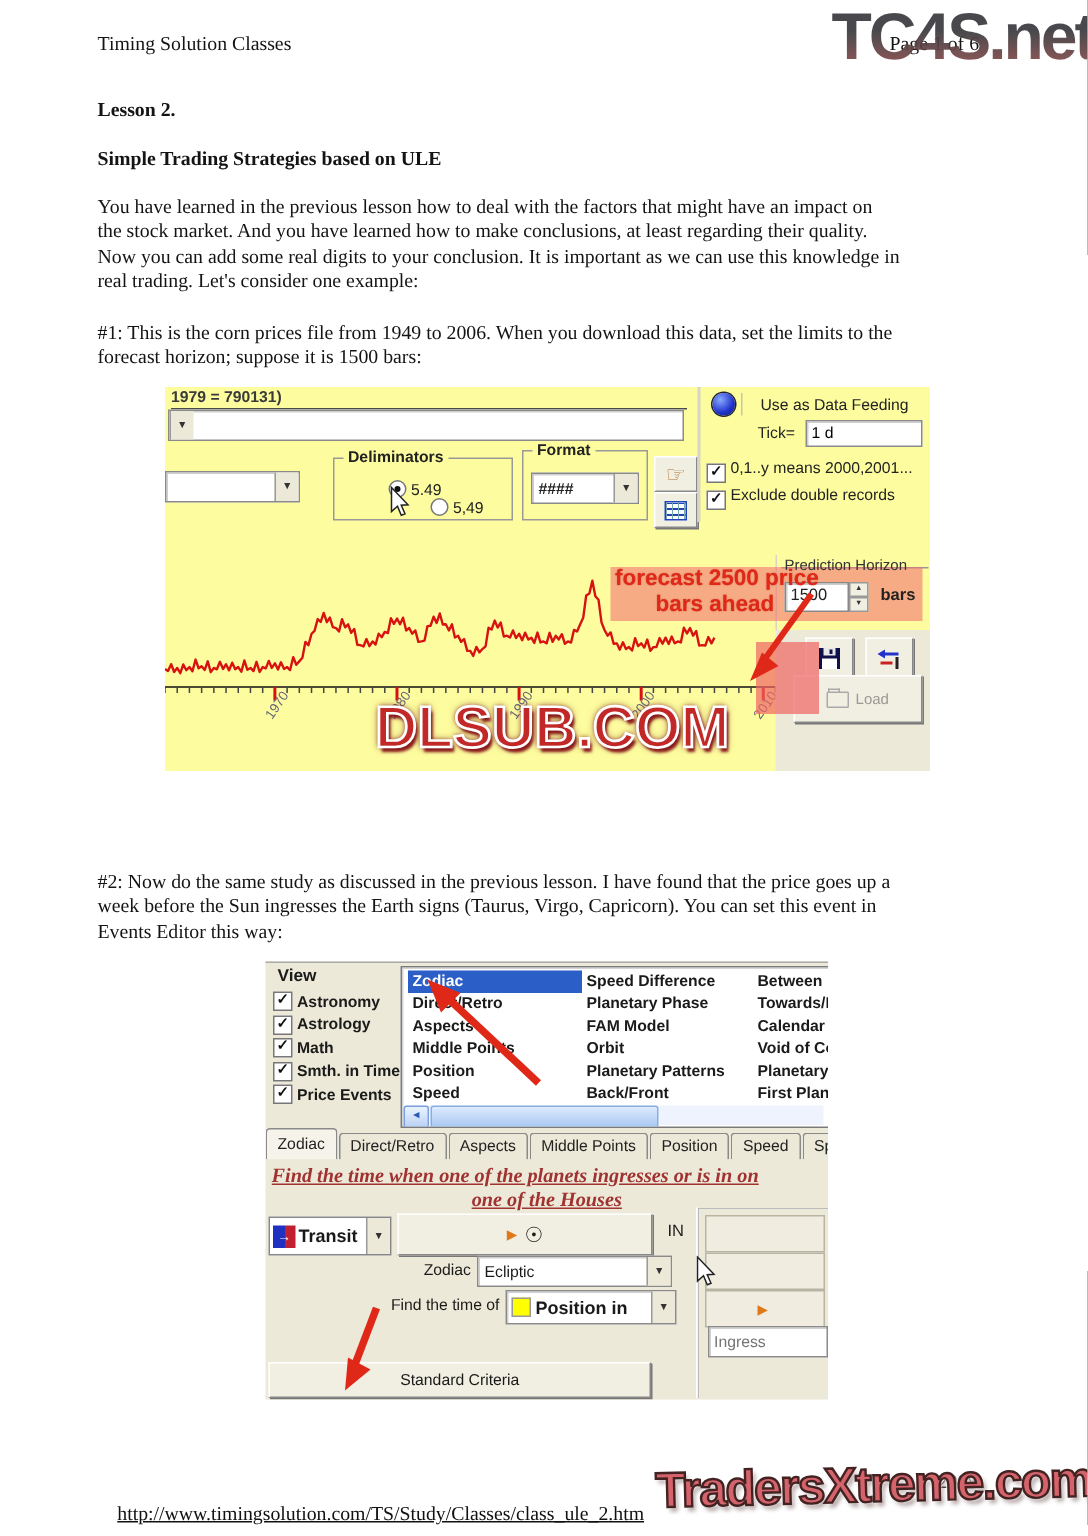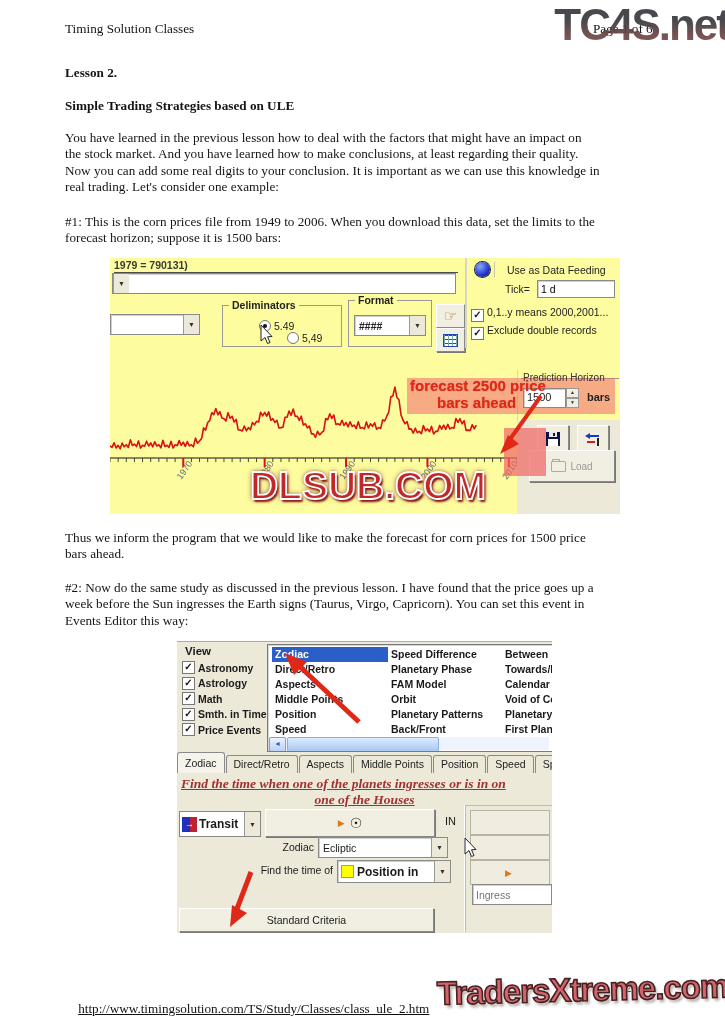--- a/index.html
+++ b/index.html
@@ -284,22 +284,20 @@
       <line x1="431" y1="138" x2="398" y2="184" stroke="#e02818" stroke-width="4"></line>
       <polygon points="390,196 409,186 398,177" fill="#e02818"></polygon>
     </svg>
 
     <svg class="ov" width="20" height="22" style="left:148px;top:66px;">
       <path d="M3,1 L3,17 L7,13.5 L9.5,19.5 L12,18.5 L9.5,12.8 L14,12.5 Z" fill="#fff" stroke="#222" stroke-width="1"></path>
     </svg>
     <div class="abs wm-dlsub">DLSUB.COM</div>
   </div>
 
-  <div class="abs doc" style="left:65px;top:530px;">Thus we inform the program that we would like to make the forecast for corn prices for 1500 price
-bars ahead.</div>
   <div class="abs doc" style="left:65px;top:580px;">#2: Now do the same study as discussed in the previous lesson. I have found that the price goes up a
 week before the Sun ingresses the Earth signs (Taurus, Virgo, Capricorn). You can set this event in
 Events Editor this way:</div>
 
   <div class="abs s2">
     <div class="abs viewpanel">
       <span class="viewlbl">View</span>
       <div id="view-items">
           <div class="vitem" style="top: 18px;">
             <span class="chk">✓</span>

